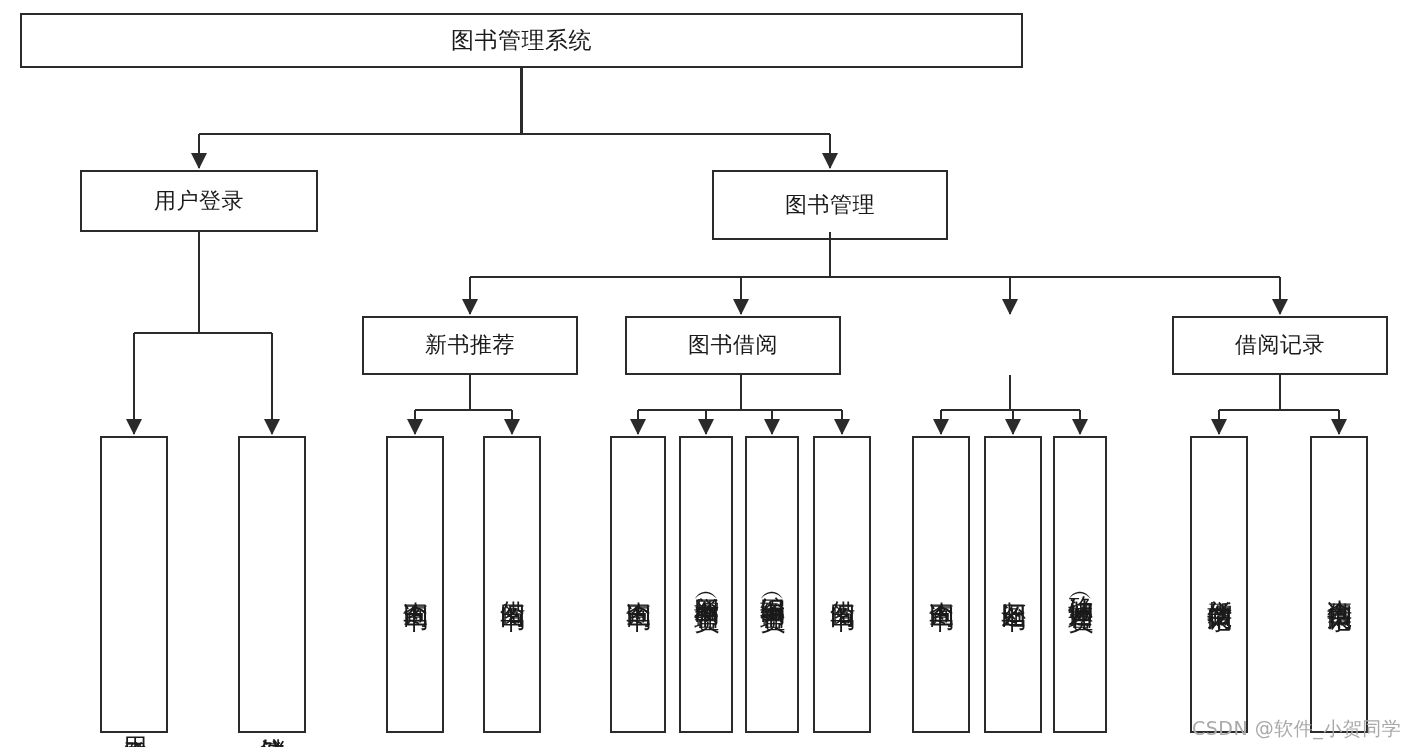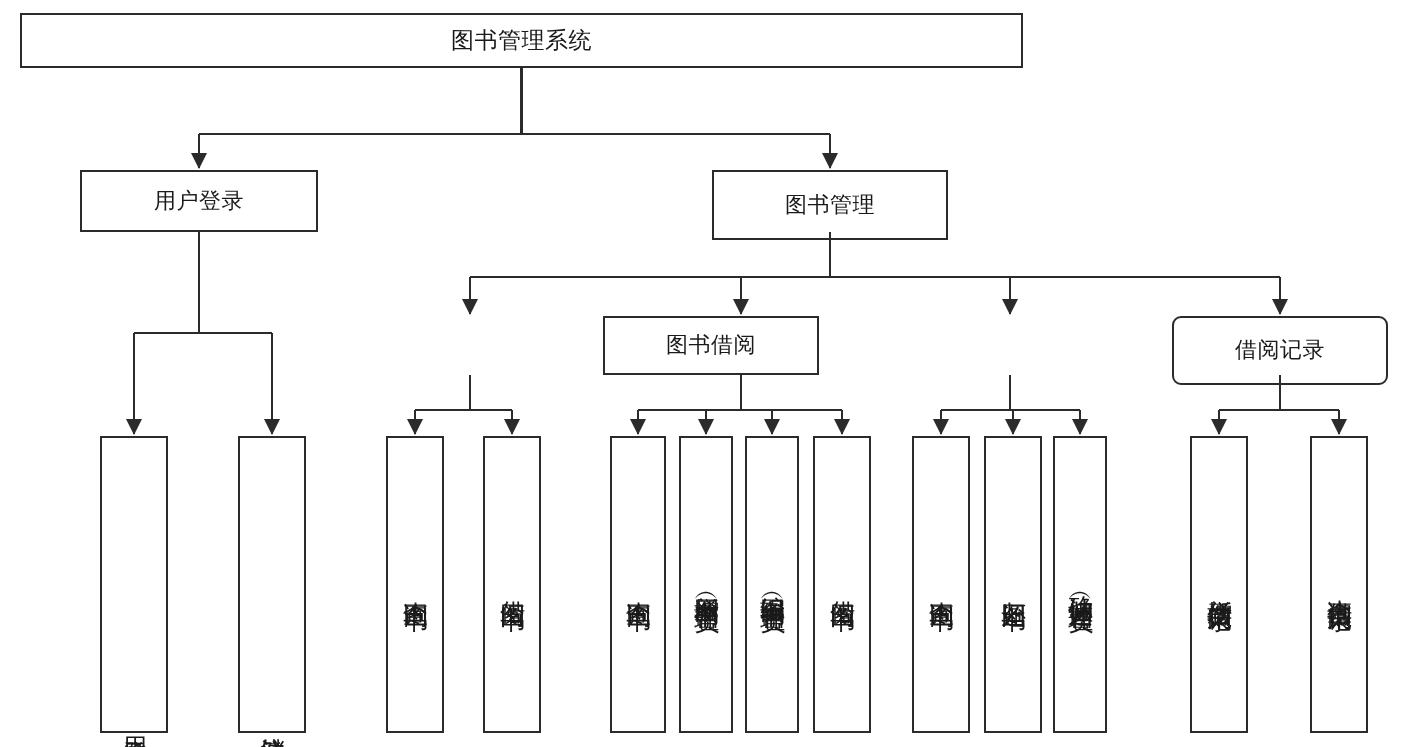--- a/index.html
+++ b/index.html
@@ -94,24 +94,27 @@
     <span class="lbl">图书管理系统</span>
   </div>
 
   <div class="node h" id="n-l1-0" style="left: 80px; top: 170px; width: 238px; height: 62px;">
     <span class="lbl">用户登录</span>
   </div>
   <div class="node h" id="n-l1-1" style="left: 712px; top: 170px; width: 236px; height: 70px;">
     <span class="lbl">图书管理</span>
   </div>
 
-  <div class="node h" id="n-l2-1" style="left: 603px; top: 316px; width: 216px; height: 59px;">
+  <div class="node h" id="n-l2-0" style="left: 362px; top: 316px; width: 216px; height: 59px;">
+    <span class="lbl">新书推荐</span>
+  </div>
+  <div class="node h" id="n-l2-1" style="left: 625px; top: 316px; width: 216px; height: 59px;">
     <span class="lbl">图书借阅</span>
   </div>
-  <div class="node h" id="n-l2-3" style="left: 1172px; top: 316px; width: 216px; height: 69px; border-radius: 9px;">
+  <div class="node h" id="n-l2-3" style="left: 1172px; top: 316px; width: 216px; height: 59px;">
     <span class="lbl">借阅记录</span>
   </div>
 
   <div class="node v bottomed" id="n-lf-0" style="left: 100px; top: 436px; width: 68px; height: 297px;">
     <span class="lbl">用户登录</span>
   </div>
   <div class="node v bottomed" id="n-lf-1" style="left: 238px; top: 436px; width: 68px; height: 297px;">
     <span class="lbl">注销登录</span>
   </div>
   <div class="node v" id="n-lf-2" style="left: 386px; top: 436px; width: 58px; height: 297px;">
@@ -196,13 +199,14 @@
       <div class="conn vline" style="left: 1078.75px; top: 410px; height: 24px;"></div>
       <div class="arrow" style="left: 1072px; top: 419px;"></div>
       <div class="conn vline" style="left: 1278.75px; top: 375px; height: 35px;"></div>
       <div class="conn hline" style="left: 1219px; top: 408.75px; width: 120px;"></div>
       <div class="conn vline" style="left: 1217.75px; top: 410px; height: 24px;"></div>
       <div class="arrow" style="left: 1211px; top: 419px;"></div>
       <div class="conn vline" style="left: 1337.75px; top: 410px; height: 24px;"></div>
       <div class="arrow" style="left: 1331px; top: 419px;"></div>
     </div>
 
+  <div id="watermark" style="left: 1192px; top: 716px;">CSDN @软件_小贺同学</div>
 </div>
 
 </body></html>

